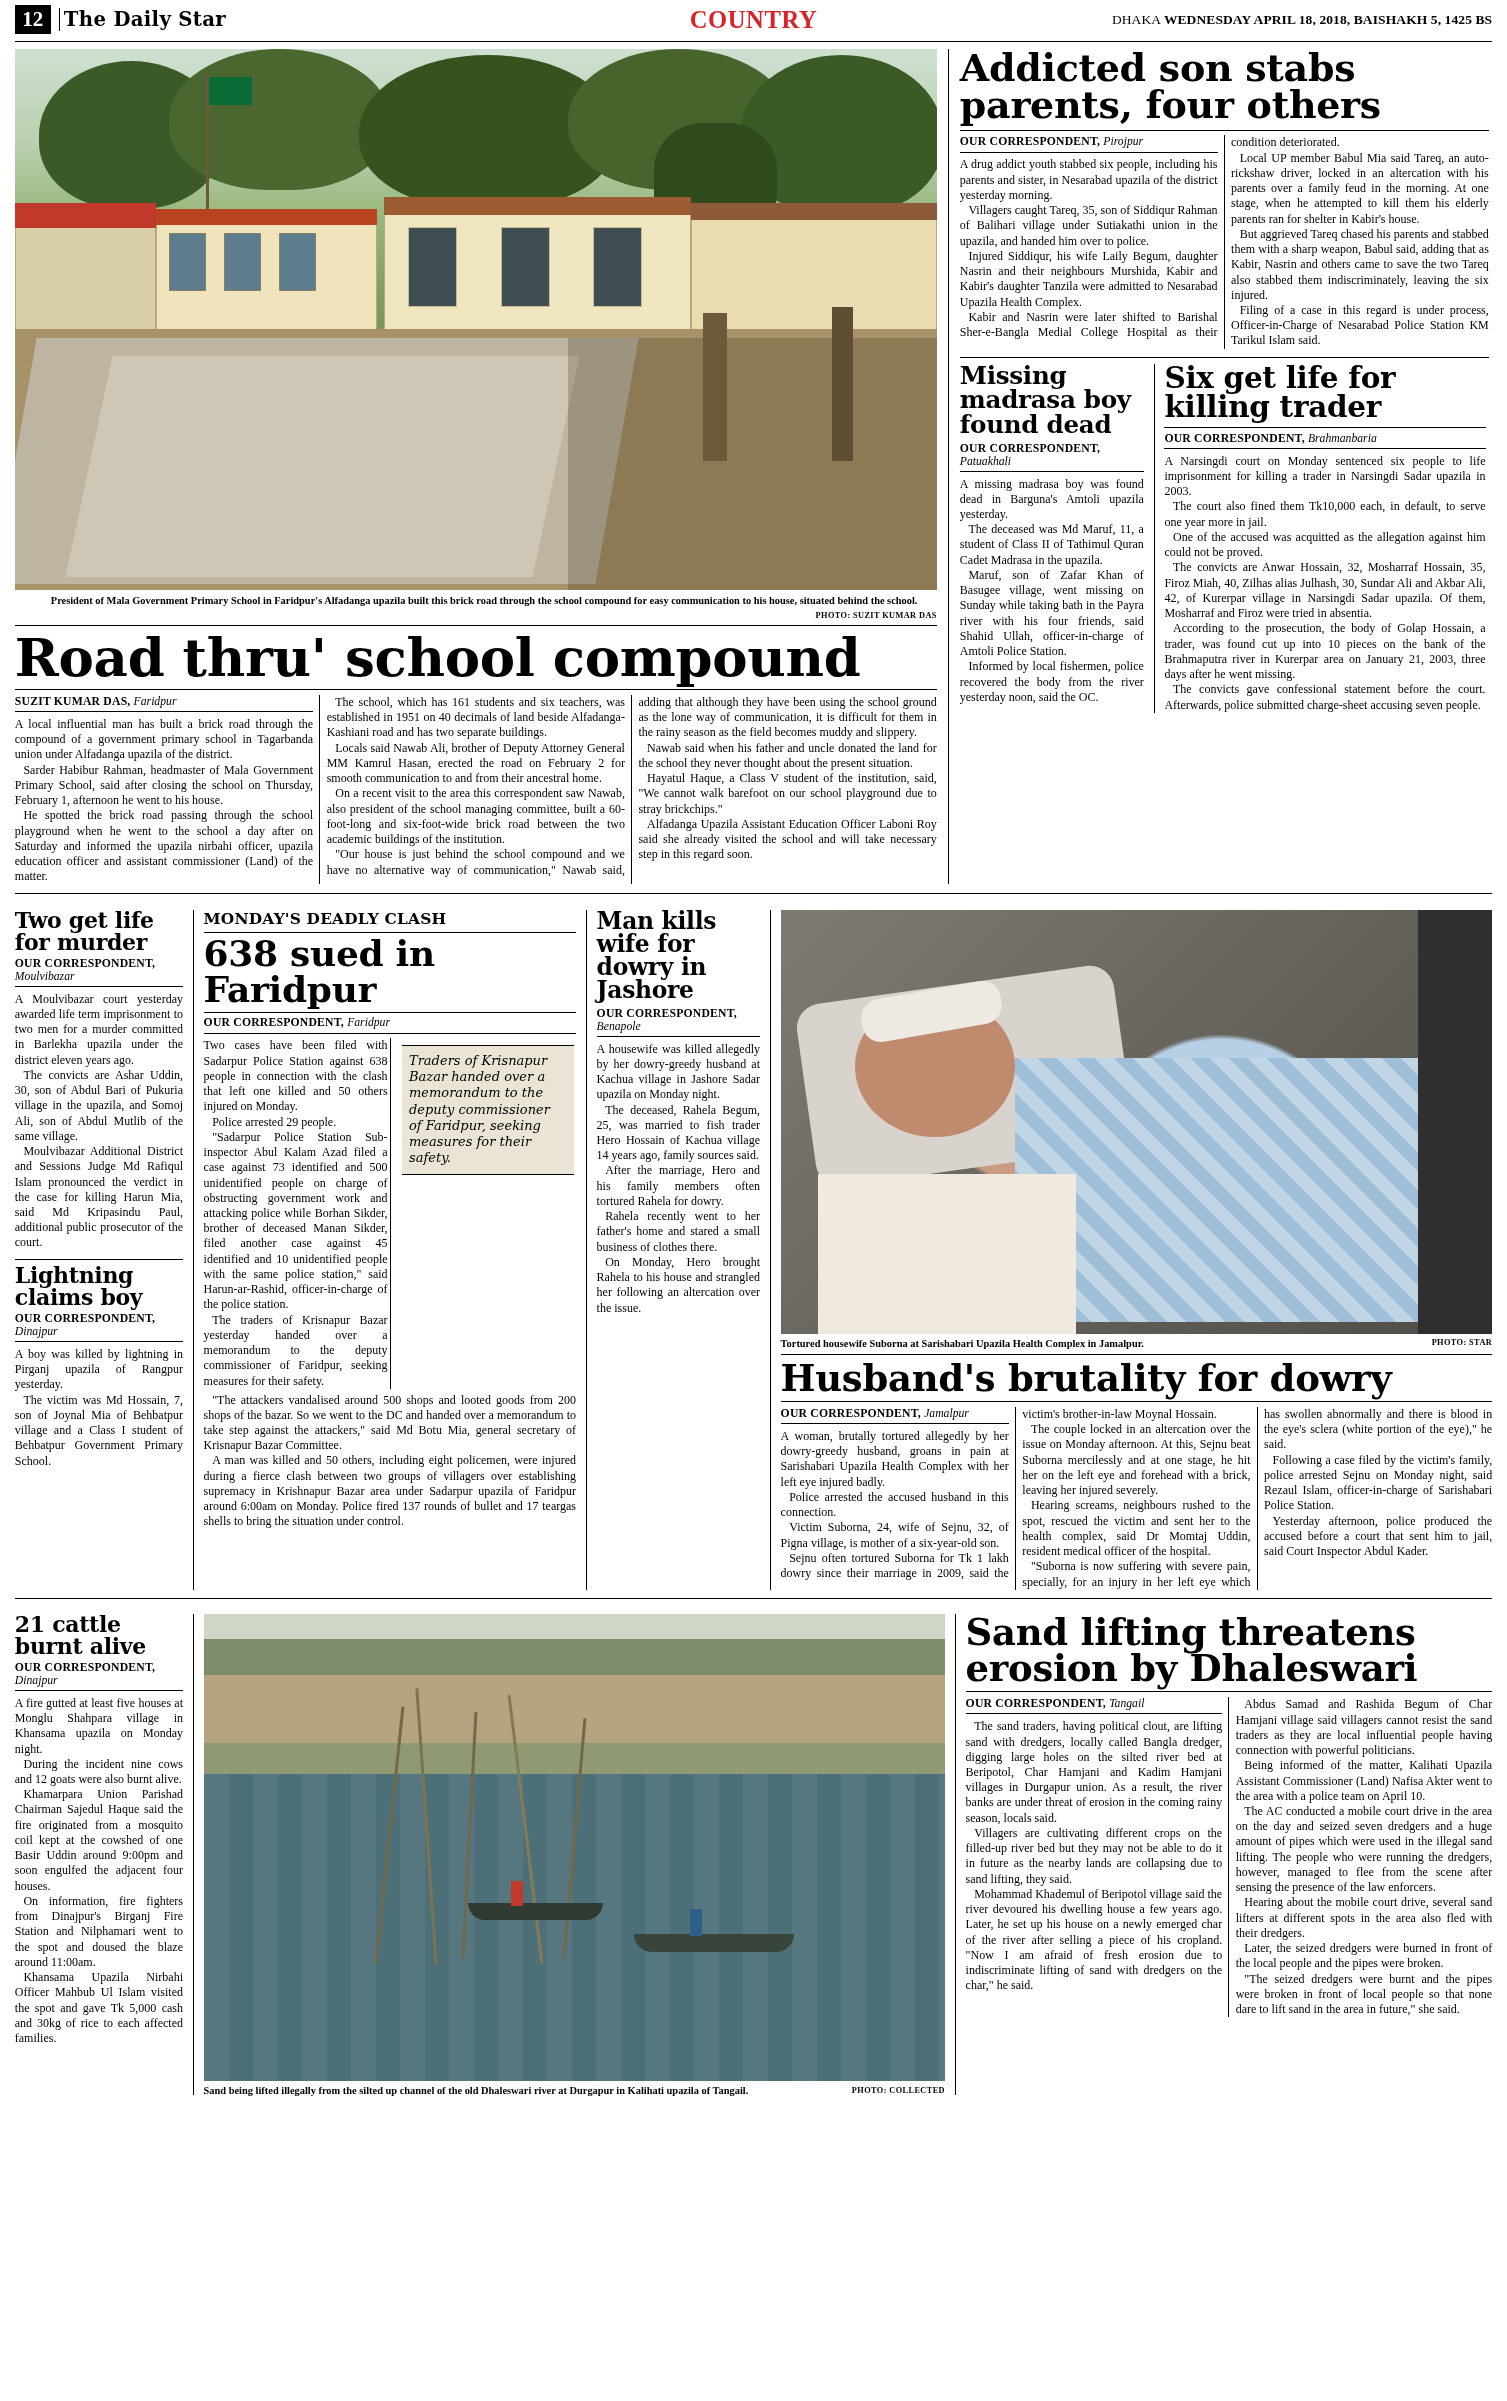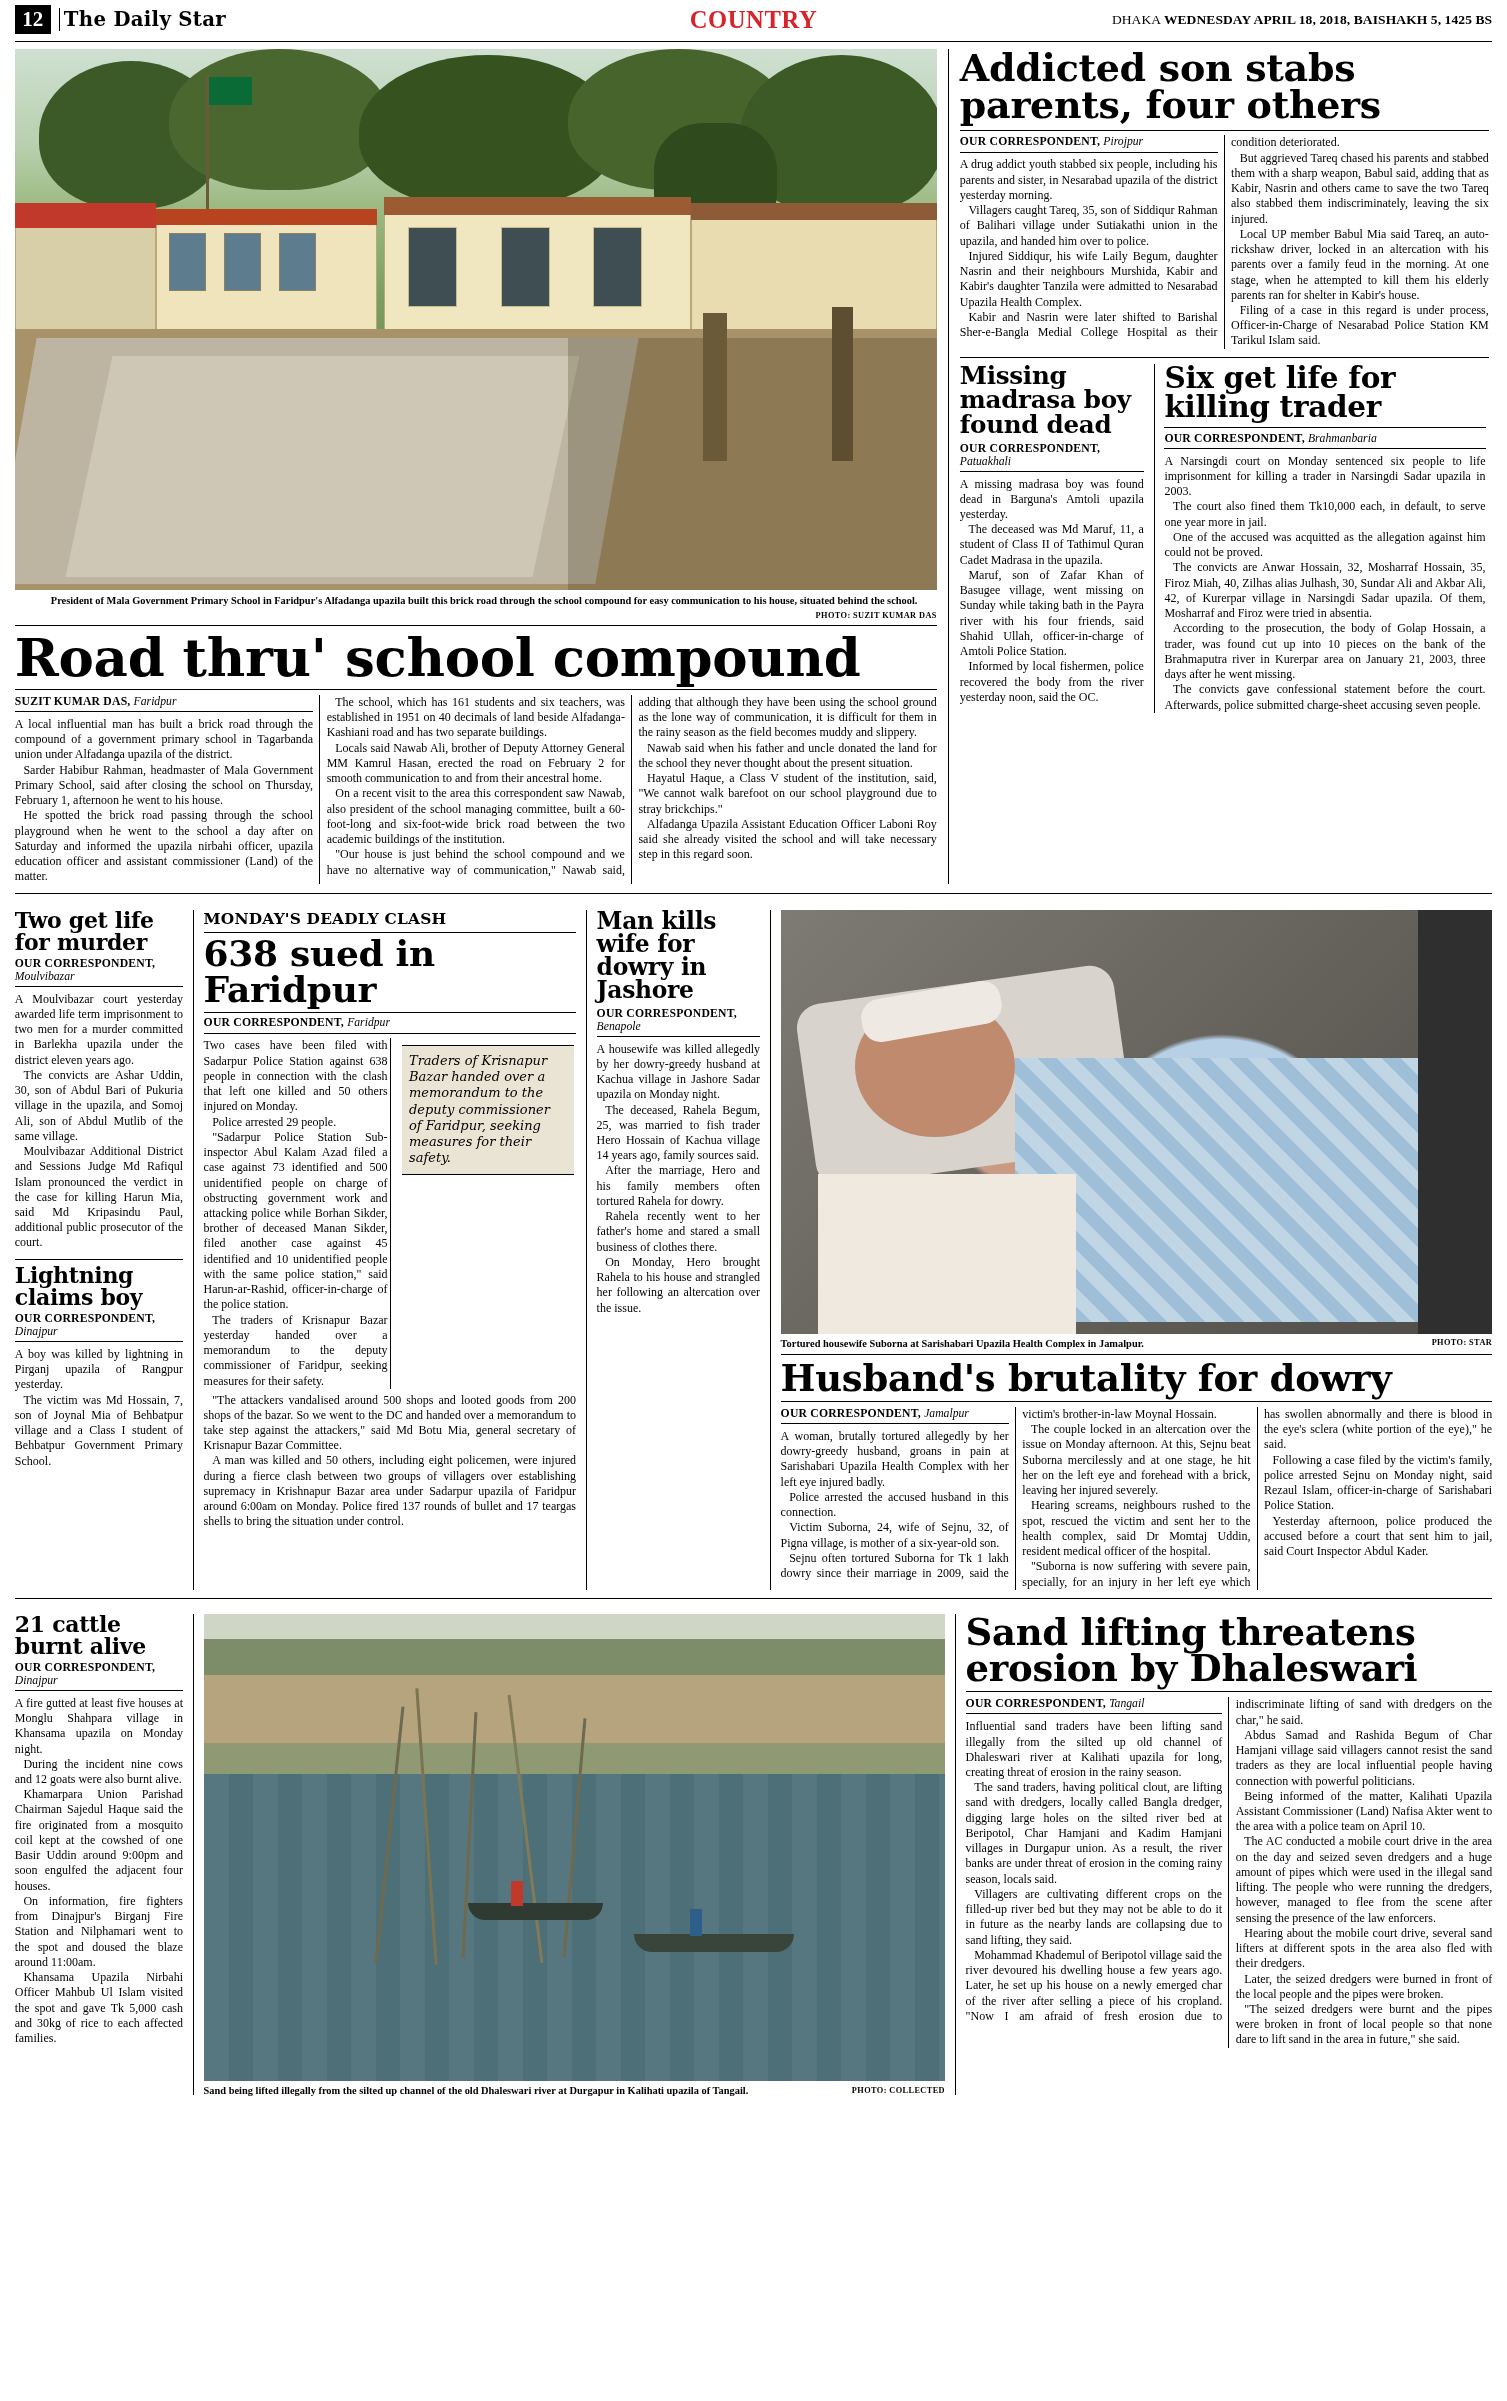--- a/index.html
+++ b/index.html
@@ -192,22 +192,22 @@
       <div class="cols2">
         <div class="byline">
           <span>OUR CORRESPONDENT,</span>
           <span class="loc">Pirojpur</span>
         </div>
         <div class="byline-rule"></div>
         <p class="b first">A drug addict youth stabbed six people, including his parents and sister, in Nesarabad upazila of the district yesterday morning.</p>
         <p class="b">Villagers caught Tareq, 35, son of Siddiqur Rahman of Balihari village under Sutiakathi union in the upazila, and handed him over to police.</p>
         <p class="b">Injured Siddiqur, his wife Laily Begum, daughter Nasrin and their neighbours Murshida, Kabir and Kabir's daughter Tanzila were admitted to Nesarabad Upazila Health Complex.</p>
         <p class="b">Kabir and Nasrin were later shifted to Barishal Sher-e-Bangla Medial College Hospital as their condition deteriorated.</p>
+        <p class="b">Local UP member Babul Mia said Tareq, an auto-rickshaw driver, locked in an altercation with his parents over a family feud in the morning. At one stage, when he attempted to kill them his elderly parents ran for shelter in Kabir's house.</p>
         <p class="b">But aggrieved Tareq chased his parents and stabbed them with a sharp weapon, Babul said, adding that as Kabir, Nasrin and others came to save the two Tareq also stabbed them indiscriminately, leaving the six injured.</p>
-        <p class="b">Local UP member Babul Mia said Tareq, an auto-rickshaw driver, locked in an altercation with his parents over a family feud in the morning. At one stage, when he attempted to kill them his elderly parents ran for shelter in Kabir's house.</p>
         <p class="b">Filing of a case in this regard is under process, Officer-in-Charge of Nesarabad Police Station KM Tarikul Islam said.</p>
       </div>
 
       <div class="rule-bold" style="margin:8.6px 0 6.1px 0;"></div>
 
       <div style="display:flex;gap:9.8px;">
 
         <div style="width:184px;">
           <h2 class="hl" style="font-size:24.6px;margin:0 0 4.9px 0;">Missing madrasa boy found dead</h2>
           <div class="byline">
@@ -395,21 +395,20 @@
 
     <div class="s2c vsep" style="flex:1;padding-right:0;">
       <h2 class="hl" style="font-size:37px;margin:0 0 4.9px 0;">Sand lifting threatens erosion by Dhaleswari</h2>
       <div class="rule-bold" style="margin-bottom:4.9px;"></div>
       <div class="cols2">
         <div class="byline">
           <span>OUR CORRESPONDENT,</span>
           <span class="loc">Tangail</span>
         </div>
         <div class="byline-rule"></div>
-        <p class="b first">Influential sand traders have been lifting sand illegally from the silted up old channel of Dhaleswari river at Kalihati upazila for long, creating threat of erosion in the rainy season.</p>
         <p class="b">The sand traders, having political clout, are lifting sand with dredgers, locally called Bangla dredger, digging large holes on the silted river bed at Beripotol, Char Hamjani and Kadim Hamjani villages in Durgapur union. As a result, the river banks are under threat of erosion in the coming rainy season, locals said.</p>
         <p class="b">Villagers are cultivating different crops on the filled-up river bed but they may not be able to do it in future as the nearby lands are collapsing due to sand lifting, they said.</p>
         <p class="b">Mohammad Khademul of Beripotol village said the river devoured his dwelling house a few years ago. Later, he set up his house on a newly emerged char of the river after selling a piece of his cropland. "Now I am afraid of fresh erosion due to indiscriminate lifting of sand with dredgers on the char," he said.</p>
         <p class="b">Abdus Samad and Rashida Begum of Char Hamjani village said villagers cannot resist the sand traders as they are local influential people having connection with powerful politicians.</p>
         <p class="b">Being informed of the matter, Kalihati Upazila Assistant Commissioner (Land) Nafisa Akter went to the area with a police team on April 10.</p>
         <p class="b">The AC conducted a mobile court drive in the area on the day and seized seven dredgers and a huge amount of pipes which were used in the illegal sand lifting. The people who were running the dredgers, however, managed to flee from the scene after sensing the presence of the law enforcers.</p>
         <p class="b">Hearing about the mobile court drive, several sand lifters at different spots in the area also fled with their dredgers.</p>
         <p class="b">Later, the seized dredgers were burned in front of the local people and the pipes were broken.</p>
         <p class="b">"The seized dredgers were burnt and the pipes were broken in front of local people so that none dare to lift sand in the area in future," she said.</p>
       </div>

